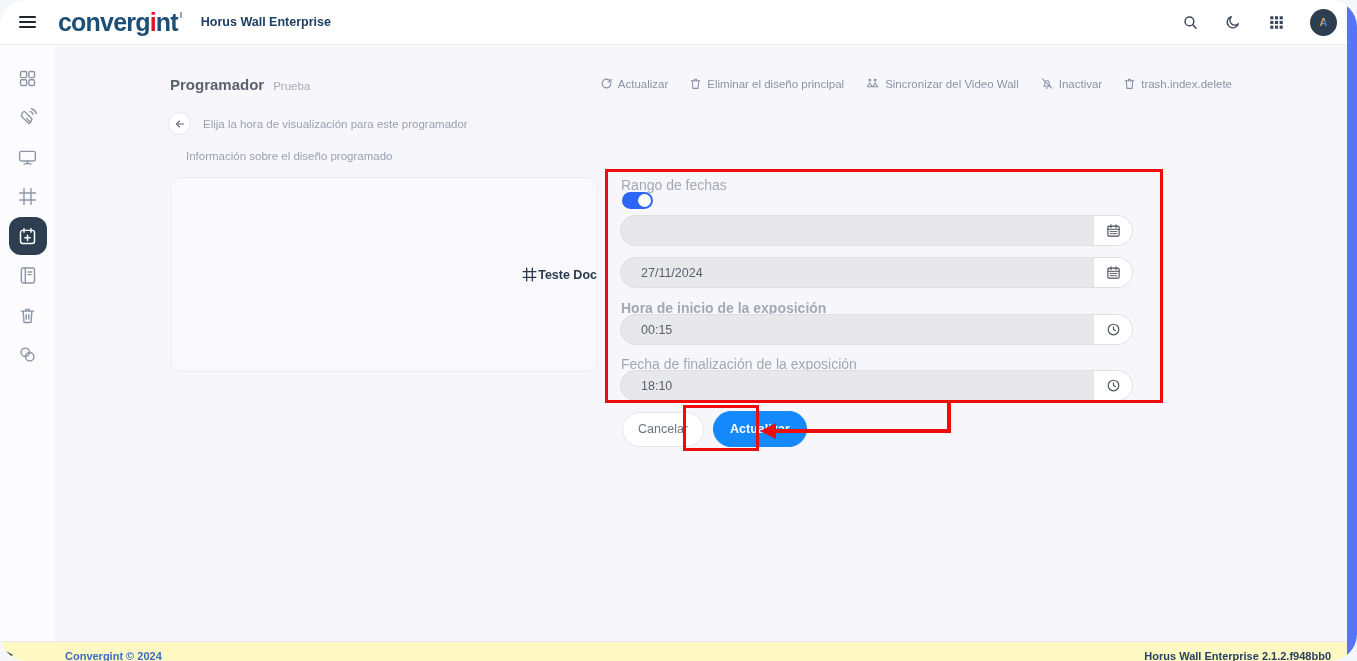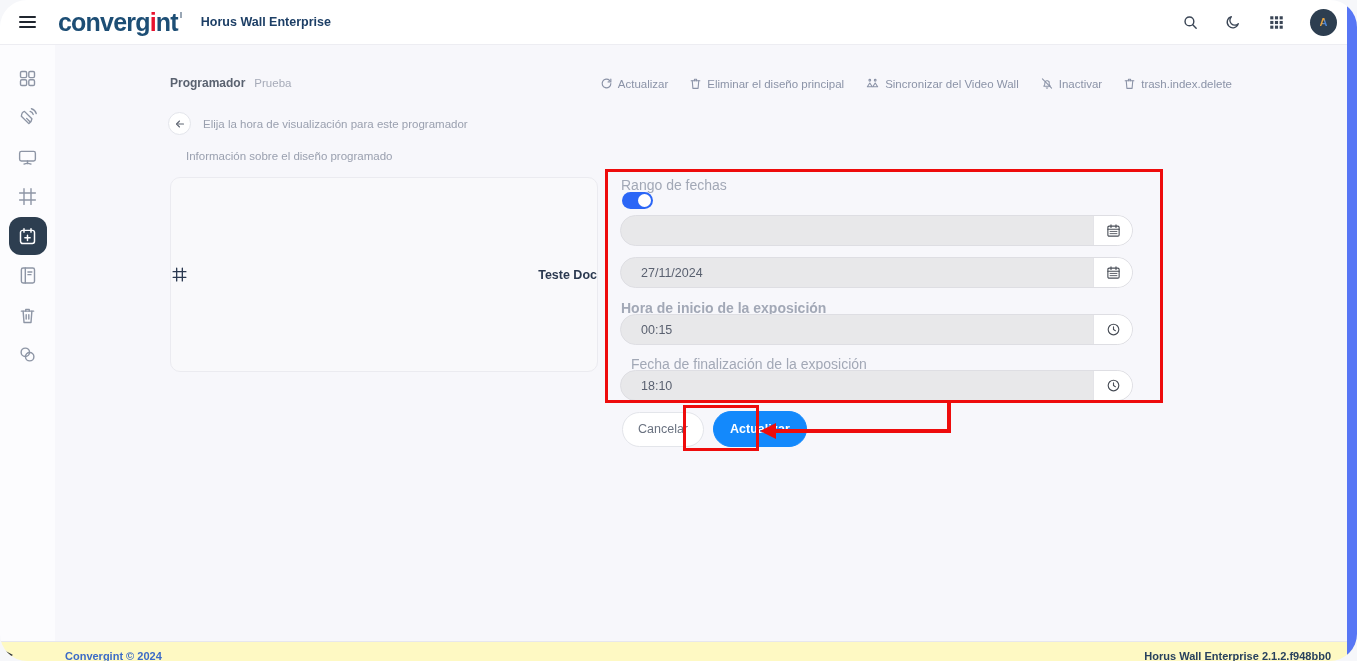--- a/index.html
+++ b/index.html
@@ -28,47 +28,47 @@
   .sidebar { position:absolute; left:0; top:45px; width:55px; height:596px; background:#fcfcfe;
              display:flex; flex-direction:column; align-items:center; padding-top:14px; gap:1.5px; }
   .side-item { width:38px; height:38px; border-radius:12px; display:flex; align-items:center;
                justify-content:center; cursor:pointer; }
   .side-item svg { stroke:#8d95a5; }
   .side-item.active { background:#2d3e50; }
   .side-item.active svg { stroke:#ffffff; }
 
   
   .page-title-row { position:absolute; left:170px; top:76px; display:flex; align-items:baseline; gap:9px; }
-  .page-title { font-size:12px; font-weight:600; color:#5a6270; }
+  .page-title { font-size:15px; font-weight:600; color:#5a6270; }
   .page-subtitle { font-size:11.5px; color:#a6abb8; }
 
   .toolbar { position:absolute; top:77px; right:125px; display:flex; align-items:center; gap:21px; }
   .tb-item { display:flex; align-items:center; gap:5px; font-size:11.5px; color:#8b93a7; cursor:pointer; white-space:nowrap; }
   .tb-item svg { stroke:#8b93a7; flex:none; }
 
   .back-row { position:absolute; left:168px; top:112px; display:flex; align-items:center; gap:12px; }
   .back-btn { width:23px; height:23px; border-radius:50%; background:#ffffff; border:1px solid #e3e5eb;
               display:flex; align-items:center; justify-content:center; cursor:pointer; }
   .back-text { font-size:11.5px; color:#9aa0af; }
 
   .section-label { position:absolute; left:186px; top:150px; font-size:11.5px; color:#9aa0af; }
 
   
   .layout-card { position:absolute; left:170px; top:177px; width:428px; height:195px; background:#f9f9fb;
                  border:1px solid #ebebf0; border-radius:10px; display:flex; align-items:center;
-                 justify-content:space-between; cursor:pointer; }
+                 justify-content:flex-end; cursor:pointer; }
   .layout-card svg { stroke:#2b3950; }
   .layout-name { font-size:12.5px; font-weight:600; color:#2b3950; }
 
   
   .form-col { position:absolute; left:620px; top:176px; width:513px; }
   .form-label { position:absolute; left:1px; font-size:14px; color:#a2a8b6; white-space:nowrap; }
   .lbl-range { top:1px; }
   .lbl-start { top:124px;font-weight:bold; }
-  .lbl-end   { top:180px;margin-left:10px; }
+  .lbl-end   { top:180px; }
 
   .toggle { position:absolute; left:2px; top:16px; width:31px; height:17px; border-radius:9px;
             background:#2b66f6; cursor:pointer; }
   .toggle .knob { position:absolute; right:2px; top:2px; width:13px; height:13px; border-radius:50%; background:#ffffff; }
 
   .input-group { position:absolute; left:0; width:513px; height:31px; background:#e8e8ea;
                  border:1px solid #dedee3; border-radius:17px; overflow:hidden; }
   .ig-1 { top:39px; } .ig-2 { top:81px; } .ig-3 { top:138px; } .ig-4 { top:194px; }
   .input-group input { position:absolute; left:0; top:0; width:460px; height:29px; border:none; outline:none;
                  background:transparent; padding-left:20px; font-family:"Liberation Sans",sans-serif;

